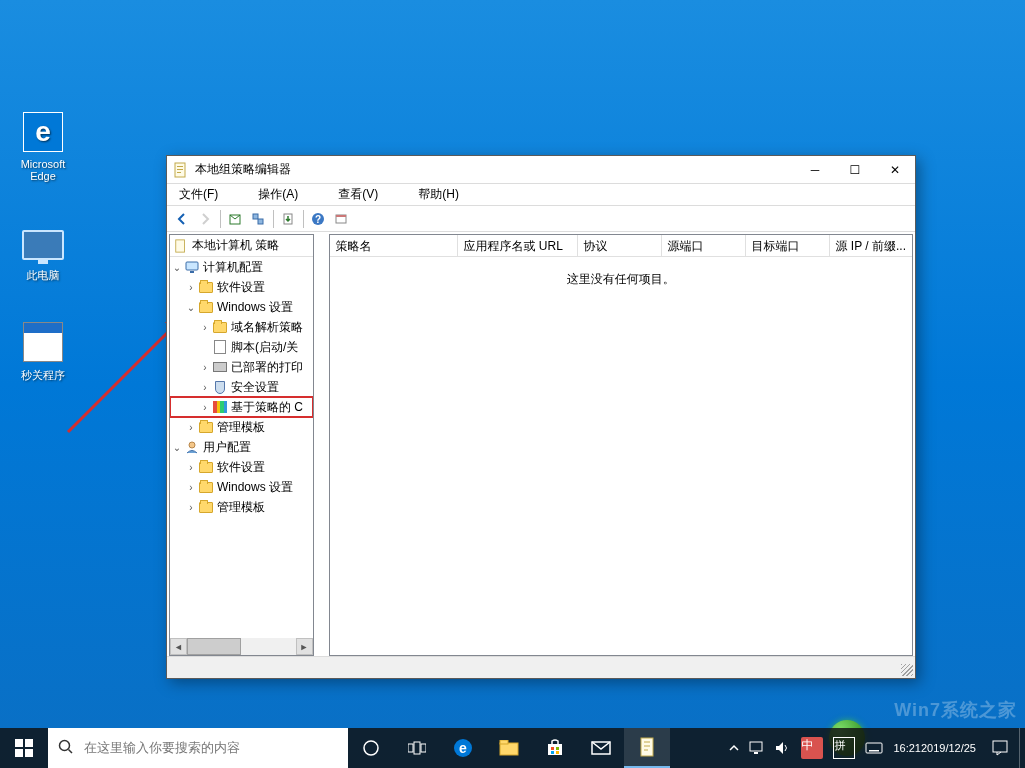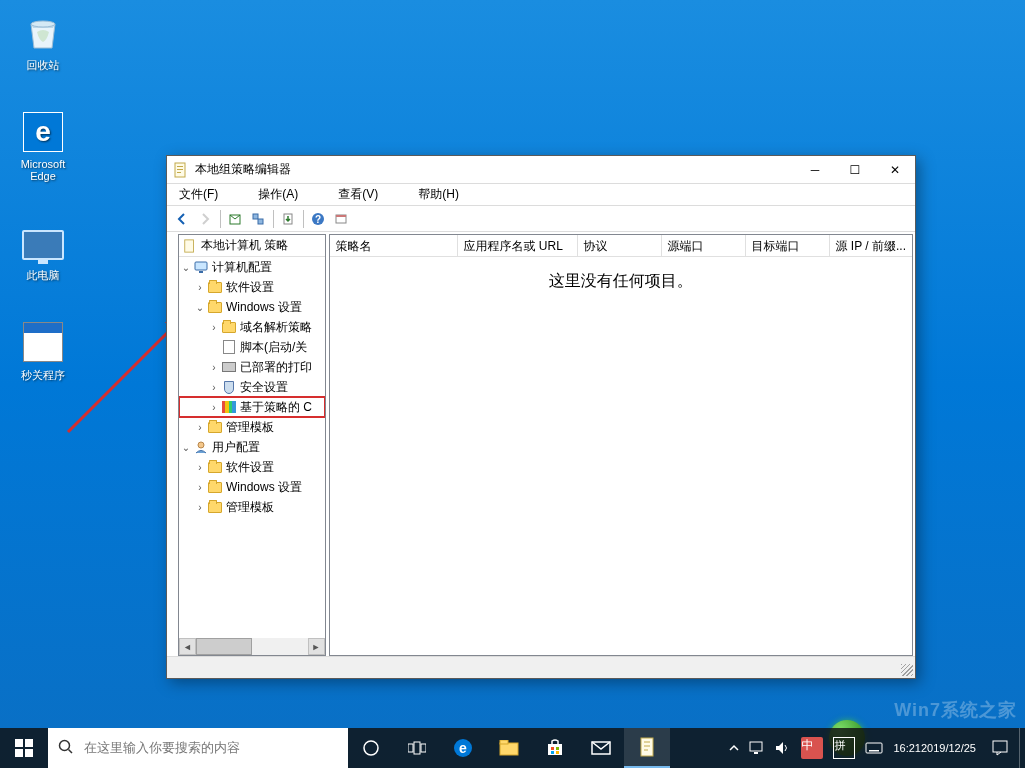--- a/index.html
+++ b/index.html
@@ -21,21 +21,21 @@
 .titlebar .ticon { width:16px; height:16px; margin-right:6px; }
 .titlebar .ttitle { flex:1; font-size:12px; color:#000; }
 .winbtn { width:40px; height:28px; display:flex; align-items:center; justify-content:center; font-size:12px; color:#000; }
 .menubar { height:22px; display:flex; align-items:center; font-size:12px; color:#000; padding-left:4px; border-bottom:1px solid #dcdcdc;gap:24px; }
 .menubar span { padding:2px 8px; cursor:default; }
 .toolbar { height:26px; display:flex; align-items:center; padding-left:4px; border-bottom:1px solid #dcdcdc; gap:0; }
 .tbtn { width:22px; height:22px; display:flex; align-items:center; justify-content:center; border:1px solid transparent; margin-right:1px; }
 .tbtn.disabled { opacity:.4; }
 .tsep { width:1px; height:18px; background:#c0c0c0; margin:0 3px; }
 
-.body-area { flex:1; display:flex; padding:2px 2px 0 11px; gap:3px; min-height:0; }
+.body-area { flex:1; display:flex; padding:2px 2px 0 2px; gap:15px; min-height:0; }
 .tree-pane { width:151px; border:1px solid #828790; display:flex; flex-direction:column; background:#fff; overflow:hidden; }
 .tree-header { height:22px; border-bottom:1px solid #e0e0e0; display:flex; align-items:center; font-size:12px; padding-left:4px; }
 .tree-header .hicon { margin-right:4px; }
 .tree-body { flex:1; overflow:hidden; font-size:12px; color:#000; position:relative; }
 .tree ul { list-style:none; }
 .tree li { white-space:nowrap; }
 .trow { display:flex; align-items:center; height:20px; cursor:default; }
 .twister { width:14px; text-align:center; color:#5a5a5a; font-size:10px; user-select:none; }
 .nicon { width:16px; height:16px; margin-right:3px; display:inline-flex; align-items:center; justify-content:center; }
 .folder-icon { display:inline-block; width:14px; height:11px; background:#ffd86b; border:1px solid #d6a72c; border-radius:1px; position:relative; }
@@ -51,21 +51,21 @@
 
 .tree-scroll-h { height:17px; background:#f0f0f0; display:flex; align-items:center; }
 .tree-scroll-h .arrow { width:17px; height:17px; background:#e1e1e1; border:1px solid #c0c0c0; font-size:9px; display:flex; align-items:center; justify-content:center; color:#555; }
 .tree-scroll-h .track { flex:1; height:17px; background:#f0f0f0; position:relative; }
 .tree-scroll-h .thumb { position:absolute; left:0; top:0; width:50%; height:100%; background:#cdcdcd; border:1px solid #a0a0a0; }
 
 .list-pane { flex:1; border:1px solid #828790; display:flex; flex-direction:column; background:#fff;justify-content:flex-end; }
 .list-header { height:22px; display:flex; border-bottom:1px solid #e0e0e0; font-size:12px; color:#000; }
 .lcol { border-right:1px solid #e0e0e0; padding:3px 6px 0 6px; overflow:hidden; white-space:nowrap; }
 .list-body { flex:1; position:relative; }
-.empty-msg { text-align:center; font-size:16px; color:#000; padding-top:14px; }
+.empty-msg { text-align:center; font-size:12px; color:#000; padding-top:14px; }
 .statusbar { height:22px; border-top:1px solid #dcdcdc; background:#f0f0f0; position:relative; }
 .statusbar .grip { position:absolute; right:2px; bottom:2px; width:12px; height:12px; background:repeating-linear-gradient(135deg,#a0a0a0 0 1px,transparent 1px 3px); }
 
 
 .taskbar { position:absolute; left:0; bottom:0; width:100%; height:40px; background:rgba(16,16,16,0.82); display:flex; align-items:center; color:#fff; }
 .start-btn { width:48px; height:40px; display:flex; align-items:center; justify-content:center; }
 .win-logo { display:grid; grid-template-columns:8px 8px; grid-template-rows:8px 8px; gap:2px; }
 .win-logo span { background:#fff; }
 .searchbox { flex:0 0 300px; height:40px; background:#fff; display:flex; align-items:center; padding:0 10px; color:#777; font-size:13px; }
 .searchbox .sicon { margin-right:10px; color:#333; }
@@ -79,31 +79,20 @@
 .clock { text-align:left; line-height:13px; padding:6px 6px 0; font-size:11px; }
 .notif { width:38px; }
 .watermark { position:absolute; right:8px; bottom:46px; font-size:18px; color:rgba(255,255,255,.28); font-weight:bold; letter-spacing:1px; pointer-events:none; }
 .orb { position:absolute; right:160px; bottom:12px; width:36px; height:36px; border-radius:50%; background:radial-gradient(circle at 30% 30%,#7fe06b,#1c7a10); box-shadow:0 0 6px rgba(70,200,60,.7); pointer-events:none; }
 </style>
 </head>
 <body>
 
 <div class="desktop">
 
-  <div class="desktop-icon" style="left:10px; top:8px">
-    <div class="ibox">
-      <svg class="recycle-bin-svg" viewBox="0 0 40 40">
-        <path d="M8 12 L32 12 L29 36 L11 36 Z" fill="#e8f4fb" stroke="#9cbdd6"></path>
-          <path d="M8 12 L32 12 L30 16 L10 16 Z" fill="#bcd8ea"></path>
-          <ellipse cx="20" cy="12" rx="12" ry="3" fill="#d4e9f5" stroke="#9cbdd6"></ellipse>
-        <path d="M14 20 Q20 16 26 20 Q24 28 20 30 Q16 28 14 20" fill="#cfe6d2"></path>
-      </svg>
-    </div>
-    <span>回收站</span>
-  </div>
 
   <div class="desktop-icon" style="left:10px; top:108px">
     <div class="ibox">
         <div class="edge-box">e</div>
       </div>
     <span>Microsoft Edge</span>
   </div>
 
   <div class="desktop-icon" style="left:10px; top:218px">
     <div class="ibox">

